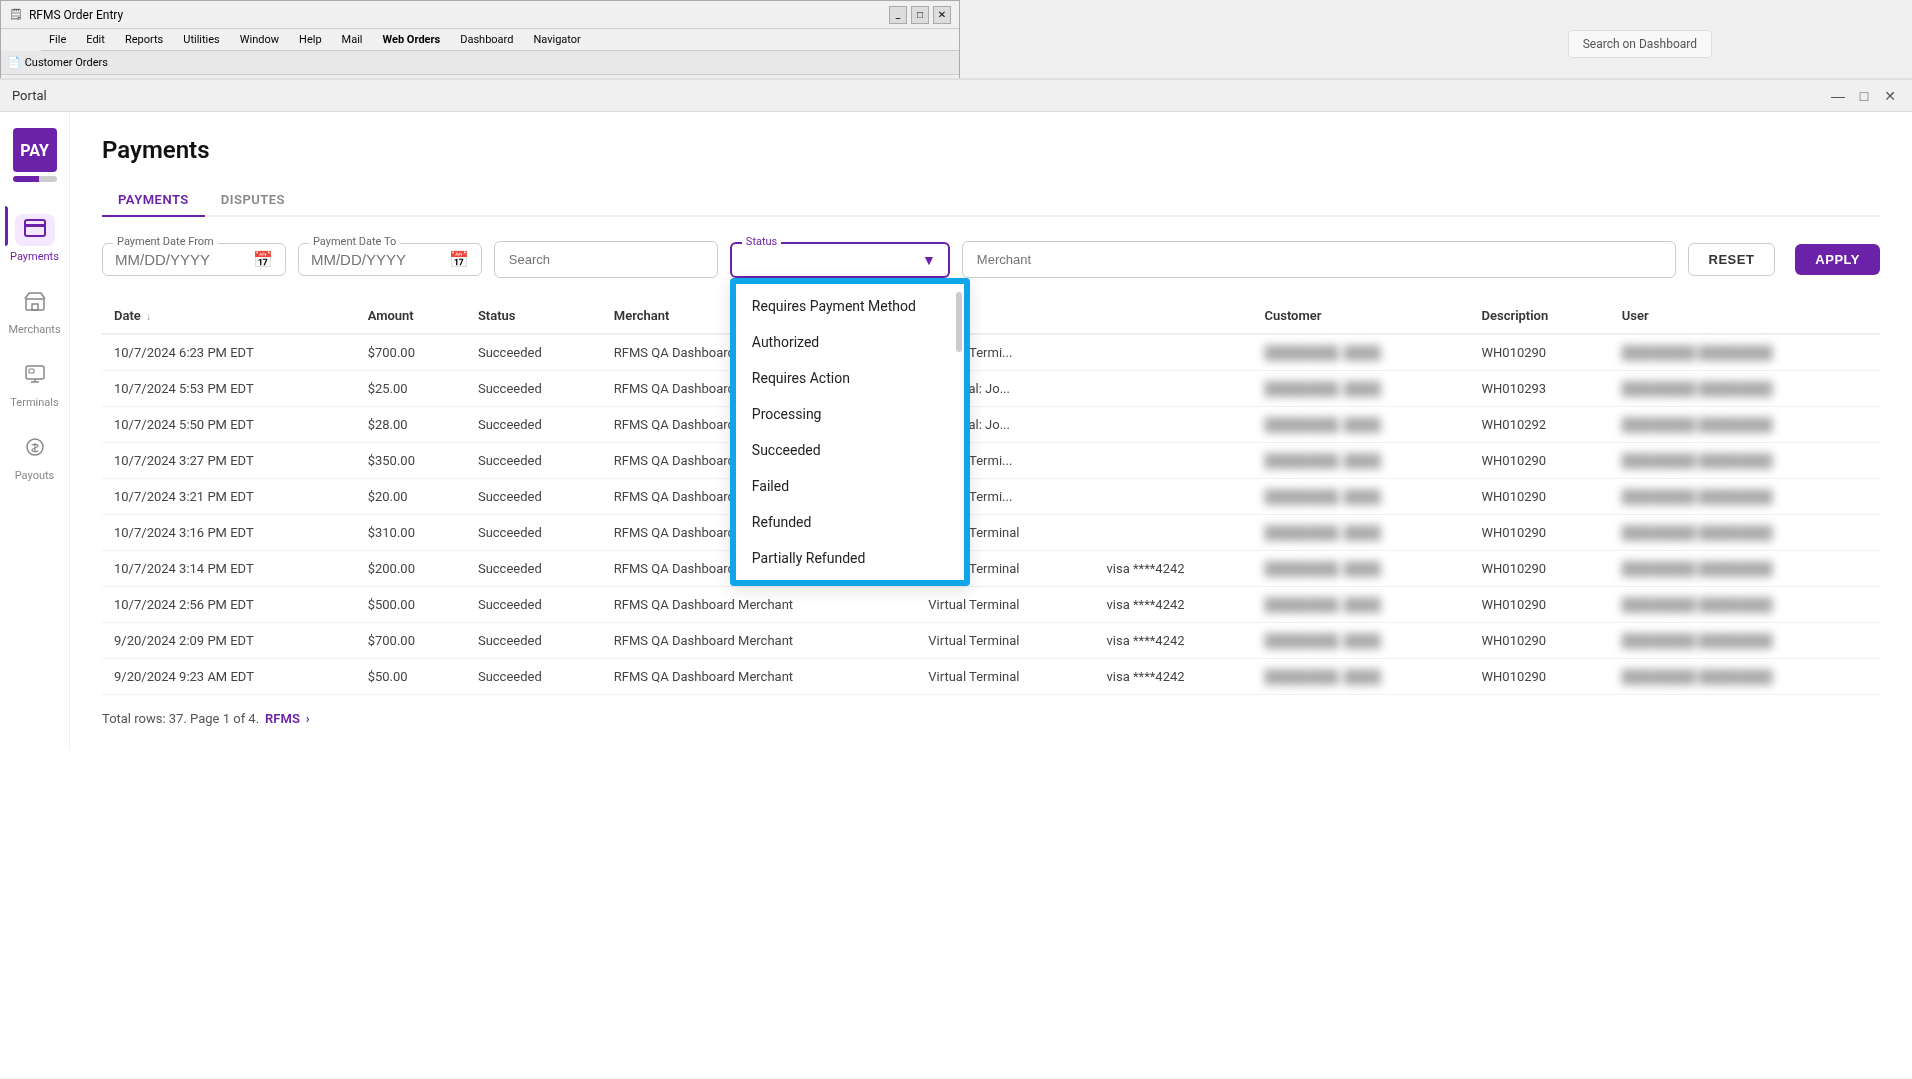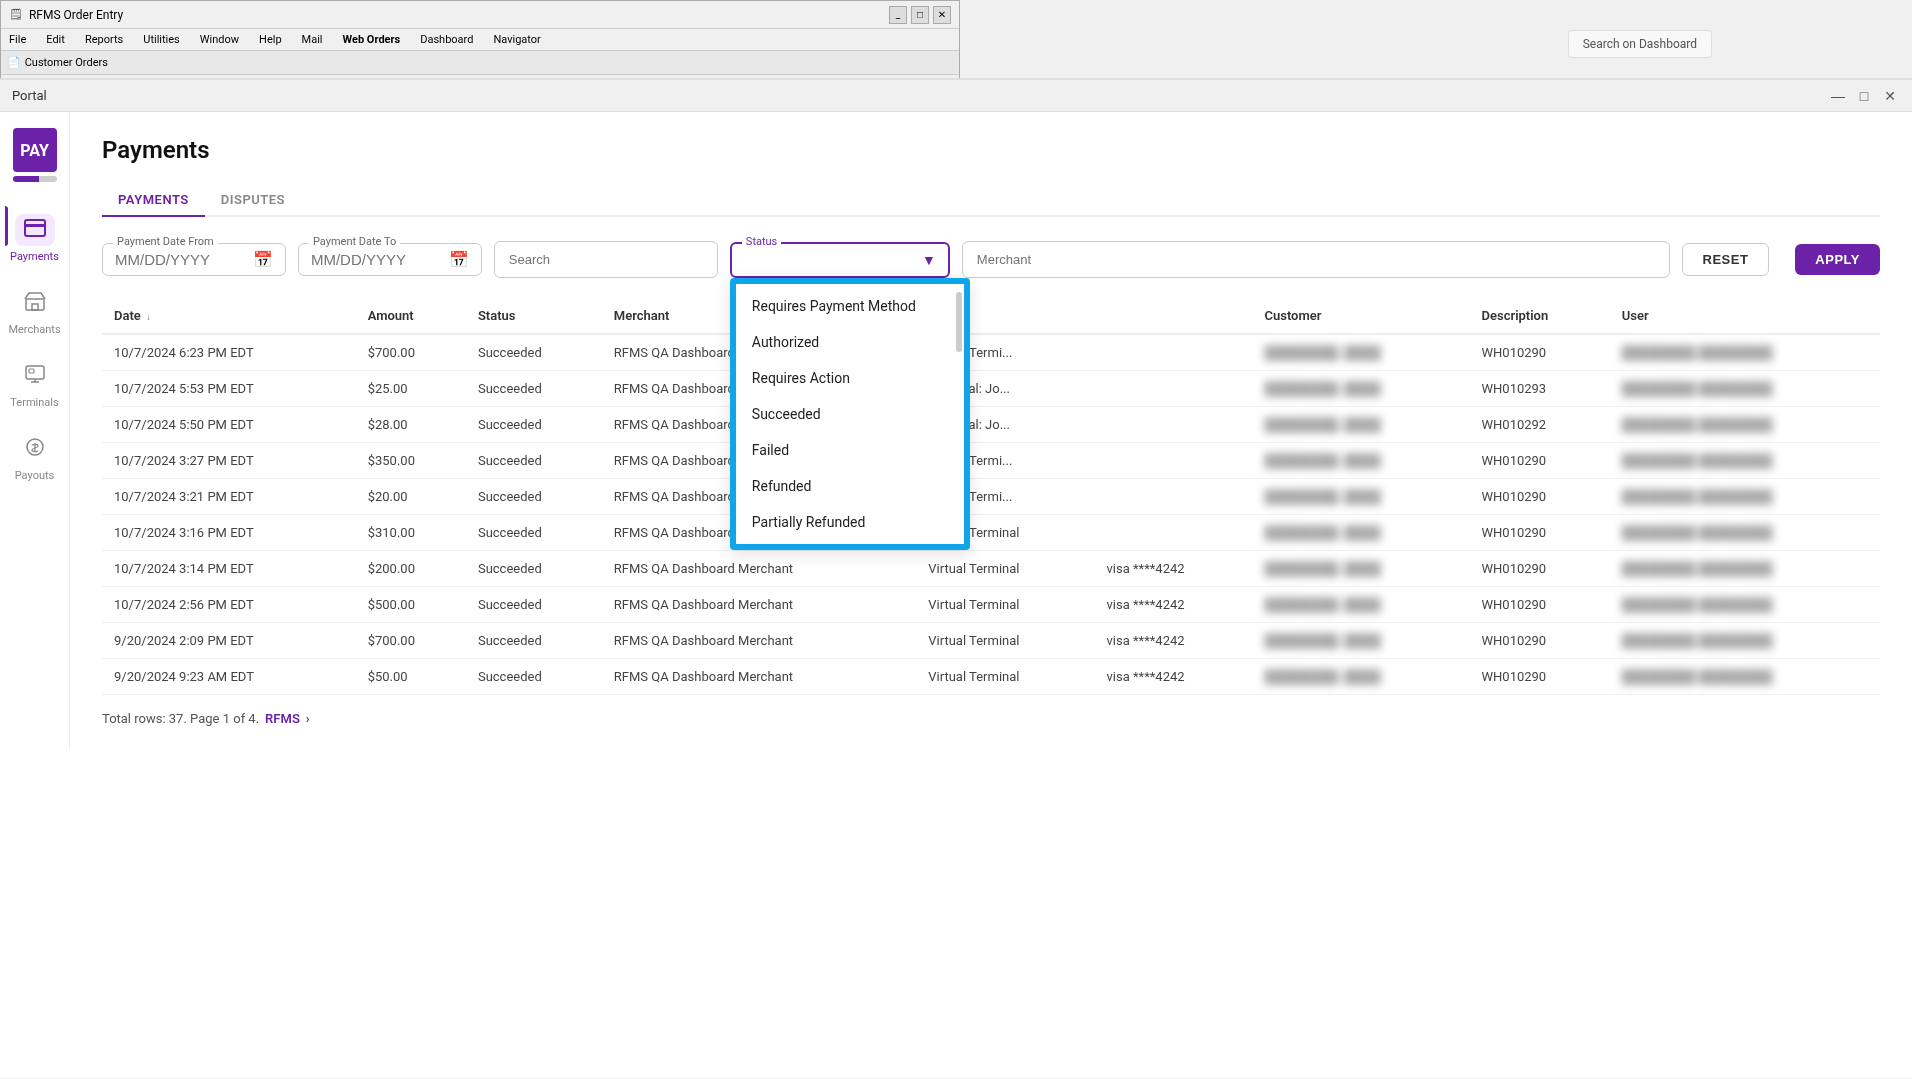--- a/index.html
+++ b/index.html
@@ -17,20 +17,21 @@
     .win-btn { width: 18px; height: 18px; border: 1px solid #aaa; background: #ddd; cursor: pointer; display: flex; align-items: center; justify-content: center; font-size: 10px; }
     .rfms-menu-bar {
       background: #f0f0f0;
       height: 22px;
       display: flex;
       align-items: center;
       padding: 0 4px;
       border-bottom: 1px solid #ccc;
       gap: 12px;
       font-size: 11px;
+      margin-left: 40px;
     }
     .menu-item { cursor: pointer; padding: 2px 4px; }
     .menu-item.bold { font-weight: bold; }
     .rfms-inner-bar {
       background: #e8e8e8;
       height: 24px;
       display: flex;
       align-items: center;
       padding: 0 6px;
       border-bottom: 1px solid #ccc;
@@ -264,21 +265,21 @@
       top: 8px;
       width: 6px;
       height: 60px;
       background: #ccc;
       border-radius: 3px;
     }
 
     
     .action-buttons {
       display: flex;
-      gap: 26px;
+      gap: 20px;
       margin-left: auto;
       align-items: center;
     }
     .btn-reset {
       padding: 8px 20px;
       border: 1px solid #ccc;
       border-radius: 6px;
       background: #fff;
       color: #333;
       font-size: 13px;
@@ -471,20 +472,21 @@
             <div class="status-field-wrap">
               <span class="status-label">Status</span>
               <span class="status-value"></span>
               <span class="status-arrow">▼</span>
             </div>
 
             <div class="dropdown-overlay">
               <div class="dropdown-item">Requires Payment Method</div>
               <div class="dropdown-item">Authorized</div>
               <div class="dropdown-item">Requires Action</div>
+              <div class="dropdown-item">Processing</div>
               <div class="dropdown-item">Succeeded</div>
               <div class="dropdown-item">Failed</div>
               <div class="dropdown-item">Refunded</div>
               <div class="dropdown-item">Partially Refunded</div>
               <div class="dropdown-scrollbar"></div>
             </div>
           </div>
 
           <input class="merchant-field" type="text" placeholder="Merchant" style="">
 

